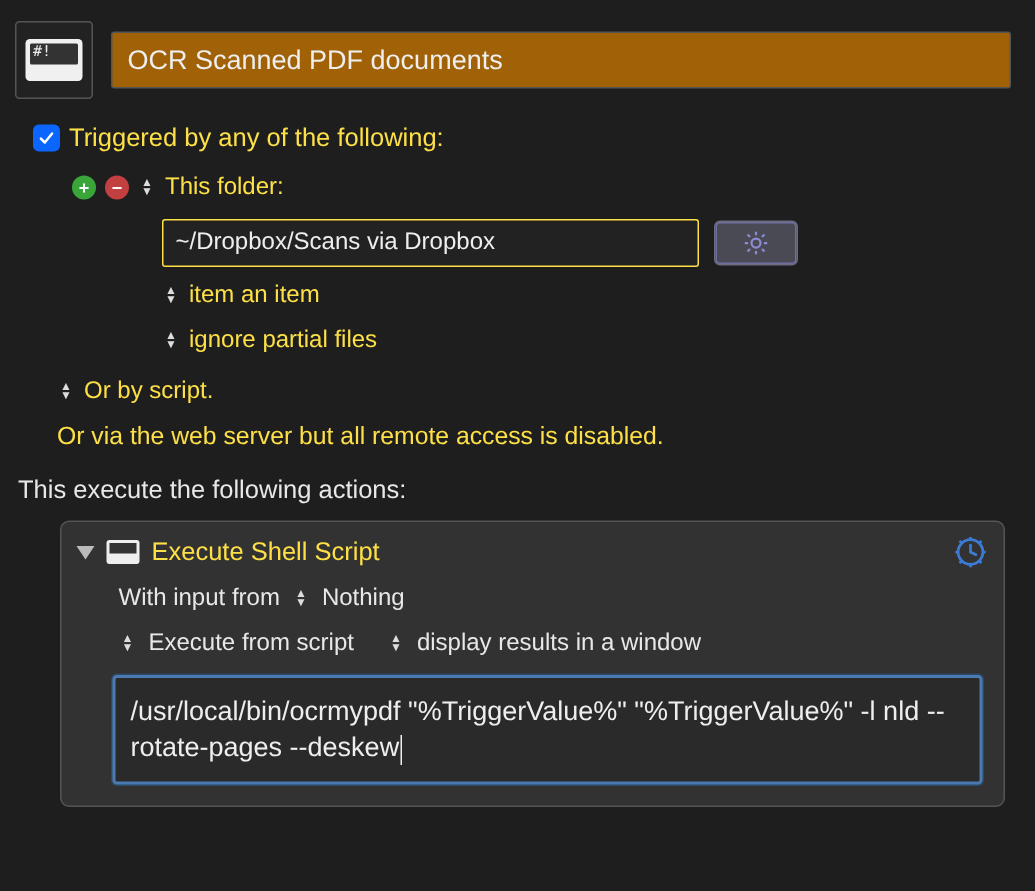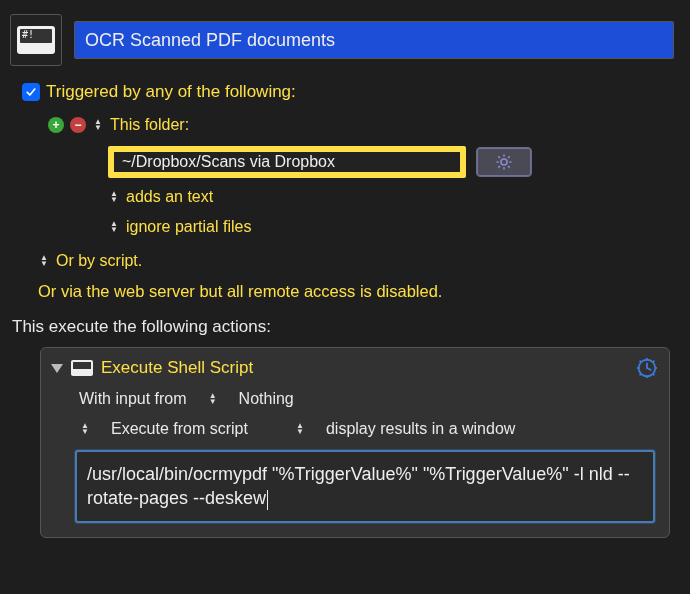--- a/index.html
+++ b/index.html
@@ -49,21 +49,21 @@
   .app-icon-inner span{
     position:relative;
     z-index:1;
     font-size:10px;
     color:#eee;
     padding:3px 0 0 5px;
     font-family: monospace;
   }
   .title-input {
     flex: 1;
-    background: #1d4ed8;
+    background: #a16207;
     border: 1px solid #555;
     color: #eee;
     font-size: 18px;
     padding: 7px 10px;
     border-radius: 2px;
     height: 38px;
     margin-right:6px;
   }
   .row {
     display: flex;
@@ -114,21 +114,21 @@
   .mb12 { margin-bottom: 12px; }
   .mb16 { margin-bottom: 16px; }
   .folder-row {
     display: flex;
     align-items: center;
     gap: 10px;
     margin-bottom: 10px;
   }
   .folder-input {
     background: #222;
-    border: 6px solid #fde047;
+    border: 1px solid #fde047;
     color: #eee;
     font-size: 16px;
     padding: 5px 8px;
     width: 358px;
     height: 32px;
     border-radius: 2px;
   }
   .browse-btn {
     width: 56px;
     height: 30px;
@@ -176,21 +176,21 @@
     content:"";position:absolute;top:2px;left:2px;right:2px;height:7px;background:#333;
   }
   .card-gear{
     position:absolute; top:8px; right:10px;
     width:24px;height:24px;
     display:flex;align-items:center;justify-content:center;
     cursor:pointer;
   }
   .card-gear svg { width:22px; height:22px; }
   .card-line {
-    display:flex;align-items:center;gap:20px;
+    display:flex;align-items:center;gap:8px;
     margin-left:28px;
     margin-bottom:12px;
     font-size:16px;
   }
   .script-box {
     margin: 0 2px 2px 24px;
     border: 2px solid #4a7ab0;
     background:#2a2a2a;
     border-radius:3px;
     padding:10px 10px;
@@ -257,21 +257,21 @@
       </g>
     </svg>
   </span>
 </div>
 
 <div class="row indent2 mb12">
   <span class="chevrons">
       <span>▲</span>
       <span>▼</span>
     </span>
-  <span class="label">adds an text</span>
+  <span class="label">item an item</span>
 </div>
 
 <div class="row indent2 mb16">
   <span class="chevrons">
       <span>▲</span>
       <span>▼</span>
     </span>
   <span class="label">ignore partial files</span>
 </div>
 

